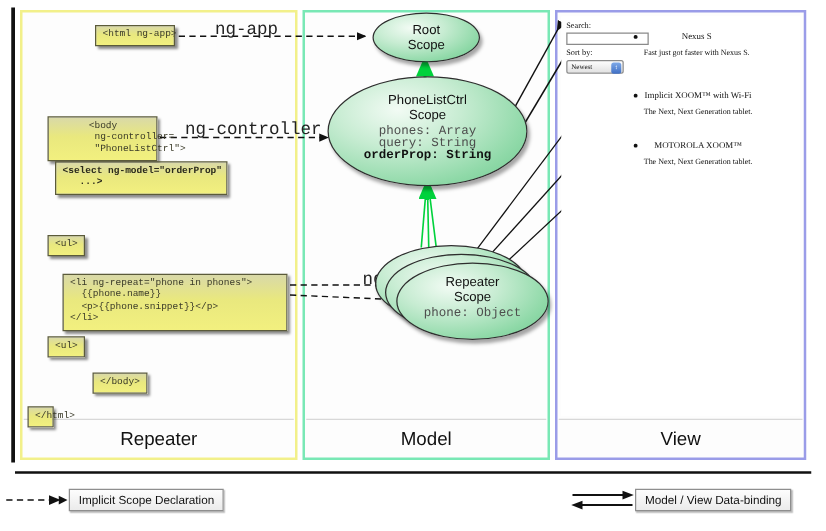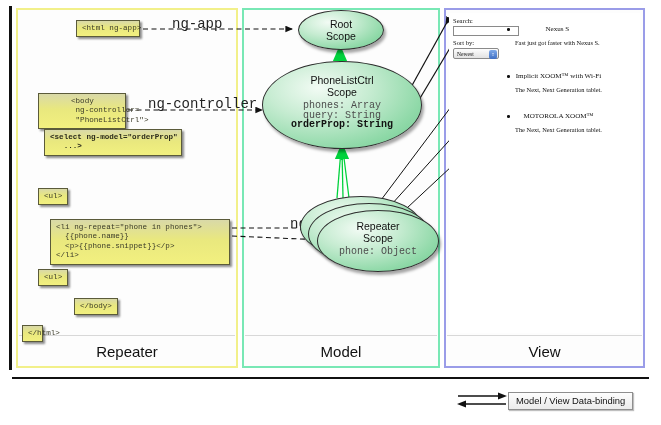--- a/index.html
+++ b/index.html
@@ -352,20 +352,32 @@
 
     <div class="phone-item" style="top:99px;">
       <div class="phone-bullet"></div>
       <div class="phone-name">MOTOROLA XOOM™</div>
       <div class="phone-snippet">The Next, Next Generation tablet.</div>
     </div>
   </div>
 
   <div id="legend-rule"></div>
 
+  <div class="legend-item" style="left:55px;">
+    <svg width="52" height="18" style="position:absolute; left:-52px; top:1px;">
+      <line x1="2" y1="9" x2="44" y2="9" stroke="#111" stroke-width="1.3" stroke-dasharray="5,3.5" marker-end="url(#ah-black)"></line>
+      <defs>
+        <marker id="ah-black2" markerWidth="7" markerHeight="7" refX="6" refY="3" orient="auto">
+          <path d="M0,0 L7,3 L0,6 z" fill="#111"></path>
+        </marker>
+      </defs>
+      <path d="M44,5.5 L51,9 L44,12.5 z" fill="#111"></path>
+    </svg>
+    <span class="legend-box">Implicit Scope Declaration</span>
+  </div>
 
 
   <div class="legend-item" style="left:508px;">
     <svg width="52" height="20" style="position:absolute; left:-52px; top:0px;">
       <line x1="2" y1="6" x2="44" y2="6" stroke="#111" stroke-width="1.6"></line>
       <path d="M42,2.5 L51,6 L42,9.5 z" fill="#111"></path>
       <line x1="8" y1="14" x2="50" y2="14" stroke="#111" stroke-width="1.6"></line>
       <path d="M10,10.5 L1,14 L10,17.5 z" fill="#111"></path>
     </svg>
     <span class="legend-box">Model / View Data-binding</span>

